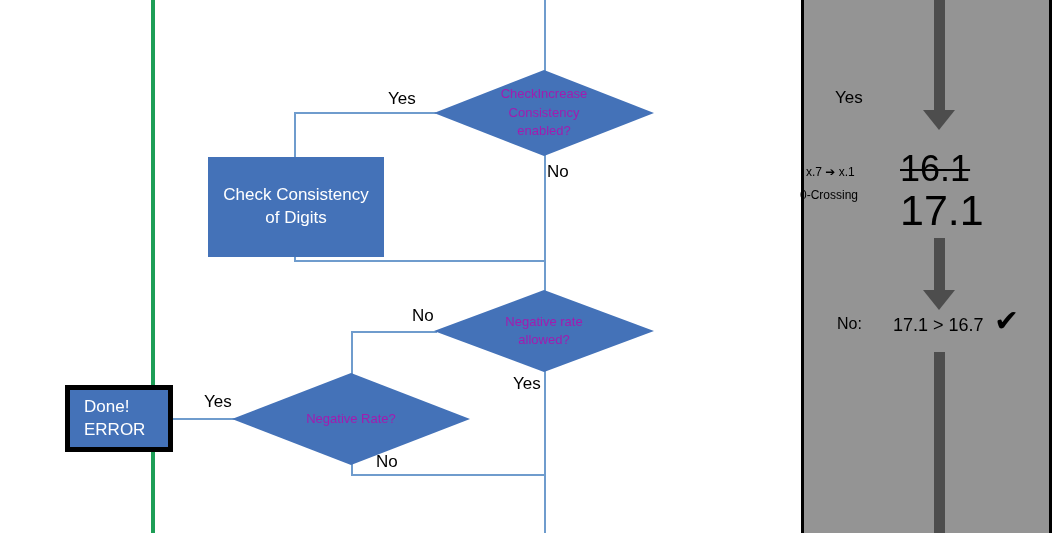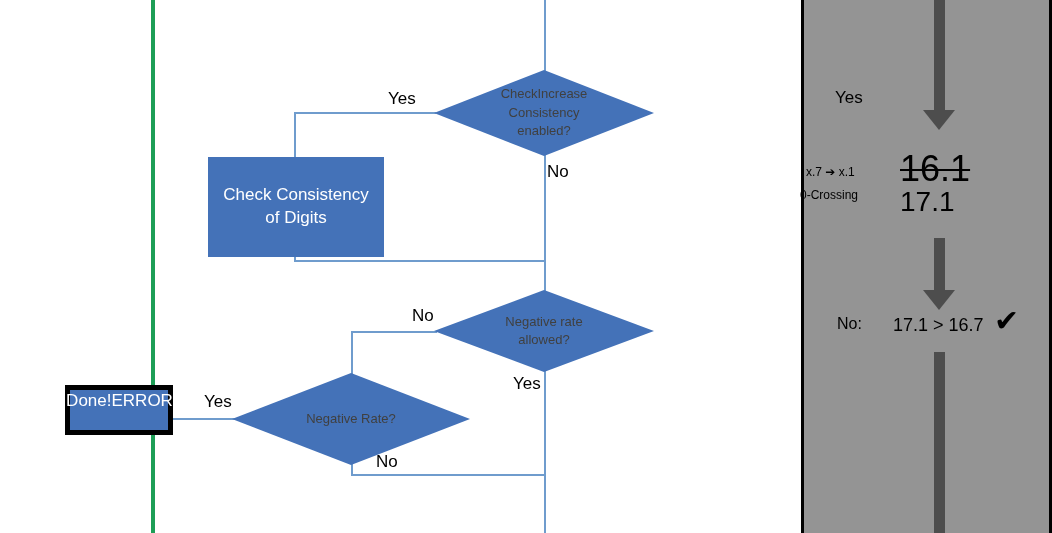--- a/index.html
+++ b/index.html
@@ -52,26 +52,27 @@
   #check-consistency-box {
     left: 208px;
     top: 157px;
     width: 176px;
     height: 100px;
   }
   #done-error-box {
     left: 65px;
     top: 385px;
     width: 108px;
-    height: 50px;
+    height: 67px;
     border: 5px solid #000000;
     font-size: 17px;
     justify-content: flex-start;
-    padding-left: 1px;
+    padding-left: 14px;
     text-align: left;
+    flex-direction: column;
     align-items: flex-start;
     justify-content: center;
   }
   #done-error-box .line { display: block; }
 
   
   .diamond-wrap {
     position: absolute;
   }
   .diamond-shape {
@@ -80,21 +81,21 @@
     background: #4472b8;
     clip-path: polygon(50% 0%, 100% 50%, 50% 100%, 0% 50%);
   }
   .diamond-label {
     position: absolute;
     inset: 0;
     display: flex;
     align-items: center;
     justify-content: center;
     text-align: center;
-    color: #404040;
+    color: #a21caf;
     font-size: 13px;
     line-height: 1.42;
     pointer-events: none;
   }
   #diamond-checkincrease {
     left: 434px;
     top: 70px;
     width: 220px;
     height: 86px;
   }
@@ -151,21 +152,21 @@
   }
   #panel-yes { left: 835px; top: 88px; font-size: 17px; }
   #panel-xshift { left: 806px; top: 165px; font-size: 12px; }
   #panel-zerocross { left: 800px; top: 188px; font-size: 12px; }
   #panel-num-old {
     left: 900px; top: 148px;
     font-size: 36px;
     text-decoration: line-through;
     text-decoration-thickness: 2px;
   }
-  #panel-num-new { left: 900px; top: 186px; font-size: 28px; }
+  #panel-num-new { left: 900px; top: 186px; font-size: 43px; }
   #panel-no-label { left: 837px; top: 315px; font-size: 16px; }
   #panel-comparison { left: 893px; top: 315px; font-size: 18px; }
   #panel-check { left: 994px; top: 306px; font-size: 30px; line-height: 1; }
 </style>
 </head>
 <body>
 
 <div id="canvas">
 
   <div class="green-divider"></div>

